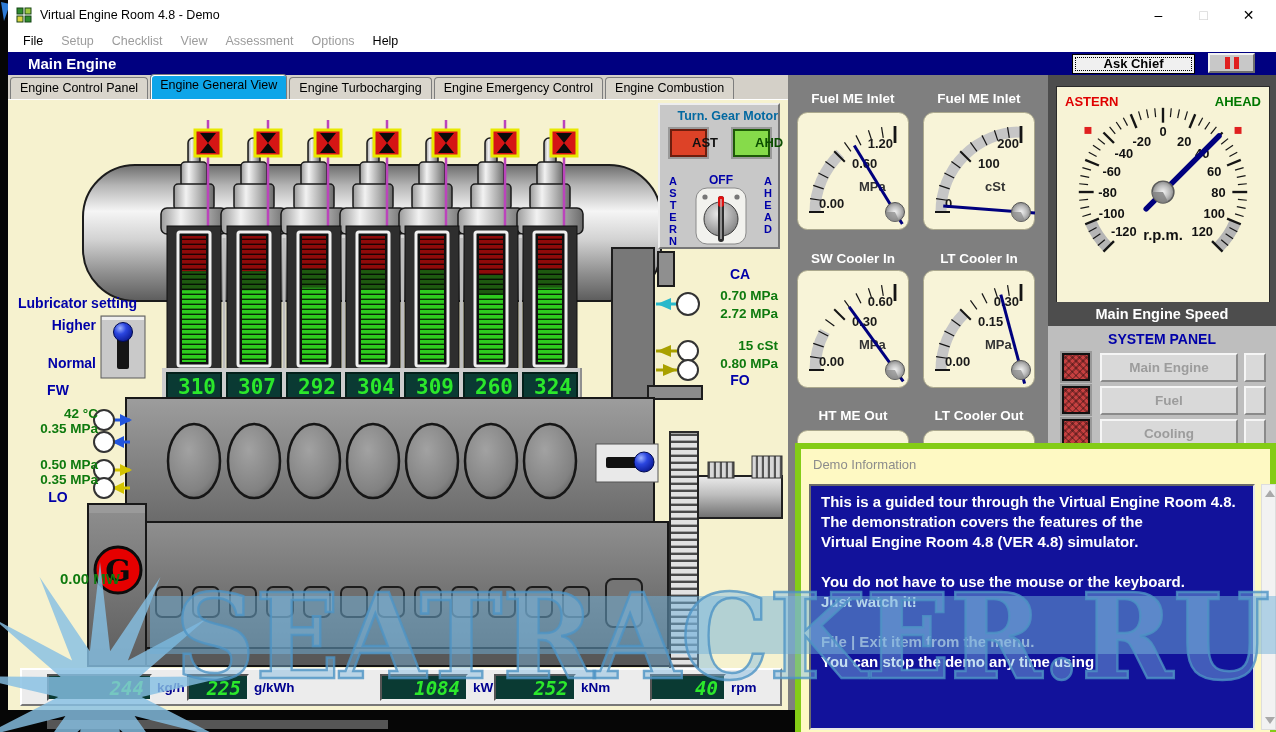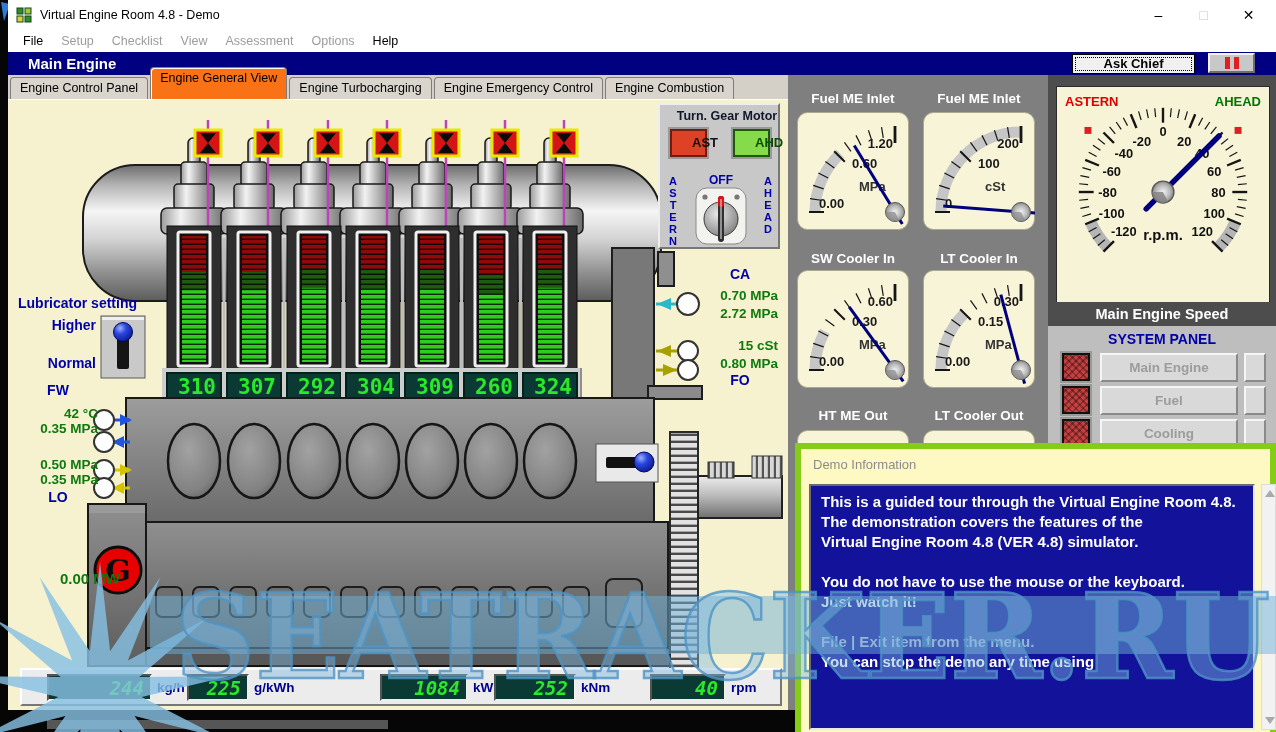--- a/index.html
+++ b/index.html
@@ -21,30 +21,30 @@
   #ask-chief{left:1064px;top:2px;width:121px;height:18px;background:#F0F0F0;border:1px solid #000;
              outline:1px dotted #000;outline-offset:-4px;text-align:center;line-height:18px;
              font-size:13px;font-weight:bold;color:#000;cursor:pointer;}
   #pause-btn{left:1200px;top:1px;width:47px;height:20px;background:#C8C8C8;border:2px solid;border-color:#f2f2f2 #6e6e6e #6e6e6e #f2f2f2;
              box-sizing:border-box;display:flex;justify-content:center;align-items:center;gap:4px;cursor:pointer;}
   #pause-btn span{display:block;width:5px;height:12px;background:#E02020;}
   
   #tabbar{left:8px;top:75px;width:780px;height:25px;background:#D4D0C8;display:flex;align-items:flex-end;padding-left:2px;box-sizing:border-box;border-bottom:1px solid #fff;}
   .tab{background:#D9D5CC;border:1px solid #7d7d7d;border-bottom:none;border-top-left-radius:4px;border-top-right-radius:4px;
        padding:3px 9px 4px;margin-right:2px;font-size:12.5px;color:#000;cursor:pointer;}
-  .tab.active{padding-bottom:14px;background:#f97316;box-shadow:inset 1px 1px 0 #fff;position:relative;z-index:2;}
+  .tab.active{padding-bottom:7px;background:#0ea5e9;box-shadow:inset 1px 1px 0 #fff;position:relative;z-index:2;}
   
   #main-area{left:8px;top:100px;width:780px;height:610px;background:#F6F2CF;}
   #engine-svg{position:absolute;left:0;top:0;}
   .lblnavy{position:absolute;color:#0000A8;font-weight:bold;font-size:14px;white-space:nowrap;z-index:5;}
   .lblgreen{position:absolute;color:#0E7A0E;font-weight:bold;font-size:13.5px;white-space:nowrap;z-index:5;}
   .tr{text-align:right;} .tc{text-align:center;}
   
   #turn-gear{left:650px;top:3px;width:122px;height:146px;background:#C8C8C8;border:2px solid;border-color:#eee #777 #777 #eee;box-sizing:border-box;z-index:6;}
-  #tg-title{left:0;top:4px;width:100%;text-align:center;color:#0f172a;font-weight:bold;font-size:12.5px;margin-left:8px;}
+  #tg-title{left:0;top:4px;width:100%;text-align:right;color:#0369a1;font-weight:bold;font-size:12.5px;}
   .tg-btn{top:24px;width:37px;height:28px;text-align:center;line-height:28px;font-weight:bold;font-size:13px;box-shadow:0 0 0 2px #999;cursor:pointer;padding-left:20px;}
   #tg-ast{left:10px;background:#DD4227;border:2px solid #6d1d0d;color:#111;box-sizing:border-box;line-height:24px;}
   #tg-ahd{left:73px;background:#86DB4A;border:2px solid #1d5a07;color:#0B4D00;box-sizing:border-box;line-height:24px;}
   #tg-off{left:33px;top:68px;width:56px;text-align:center;color:#0000A8;font-weight:bold;font-size:12px;}
   #tg-rotary{left:35px;top:82px;cursor:pointer;}
   .tg-col{top:70px;color:#0000A8;font-weight:bold;font-size:11px;line-height:12px;text-align:center;width:14px;}
   
   #bottom-strip{left:12px;top:568px;width:762px;height:38px;background:#ECECEC;border:2px solid;border-color:#fff #777 #777 #fff;box-sizing:border-box;}
   .bi-group{position:absolute;top:4px;display:flex;align-items:center;}
   .bi-box{background:#0A3A33;border:2px solid;border-color:#555 #eee #eee #555;color:#2BE82B;

